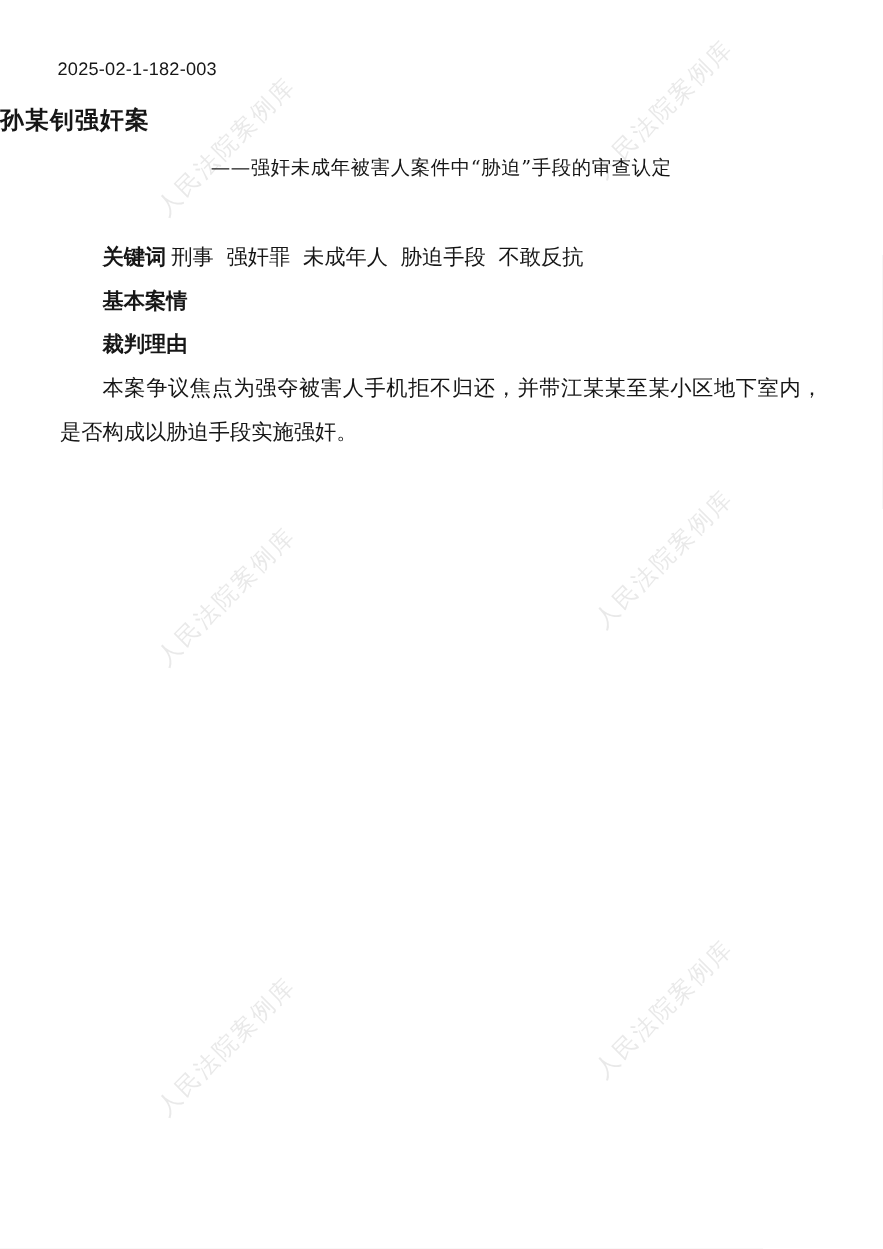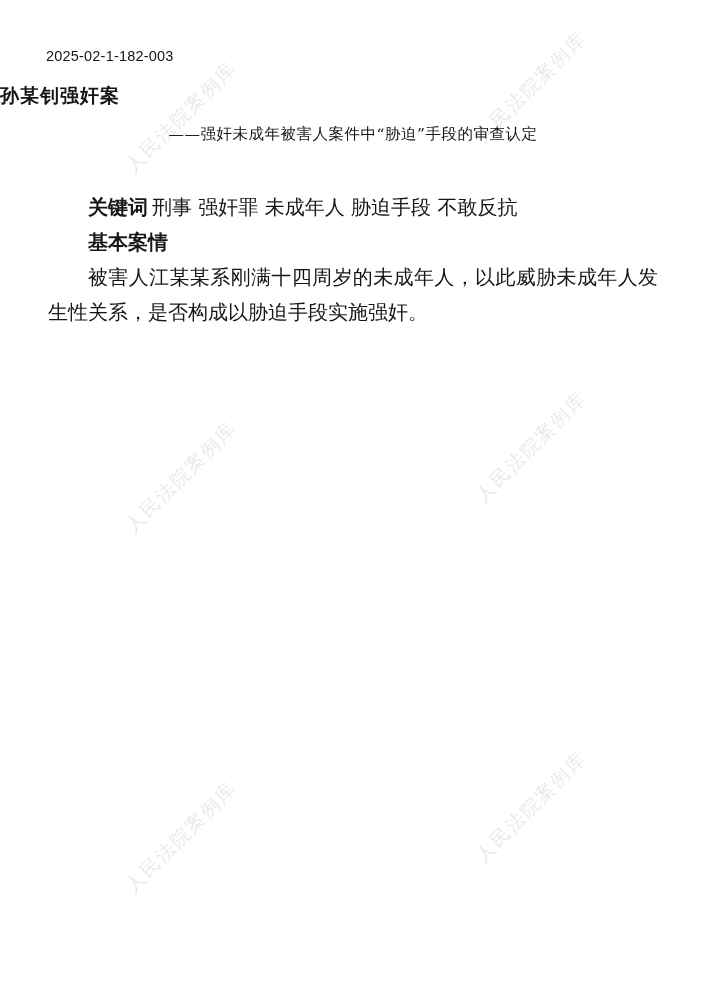--- a/index.html
+++ b/index.html
@@ -62,22 +62,23 @@
     top: 124px;
     text-align: center;
     font-size: 15.5px;
     letter-spacing: 0.5px;
   }
   .body {
     position: absolute;
     left: 48px;
     top: 190px;
     width: 610px;
-    font-size: 20px;
+    font-size: 17px;
     line-height: 35px;
+    font-family: Liberation Mono, monospace;
   }
   .p {
     margin: 0;
     text-align: justify;
     text-justify: inter-ideograph;
   }
   .indent {
     text-indent: 2em;
   }
   .kw-label {
@@ -113,20 +114,21 @@
     <div class="subtitle">——强奸未成年被害人案件中“胁迫”手段的审查认定</div>
 
     <div class="body">
 
       <p class="p indent"><span class="kw-label">关键词</span><span>刑事  强奸罪  未成年人  胁迫手段  不敢反抗</span></p>
 
       <p class="heading">基本案情</p>
 
 
 
+      <p class="heading">裁判理由</p>
 
-      <p class="p indent">被害人江某某系刚满十四周岁的未成年人，以此威胁未成年人发生性关系，是否构成以胁迫手段实施强奸。</p>
+      <p class="p indent">本案争议焦点为强夺被害人手机拒不归还，并带江某某至某小区地下室内，是否构成以胁迫手段实施强奸。</p>
 
 
     </div>
 
   </div>
 </div>
 
 </body></html>

